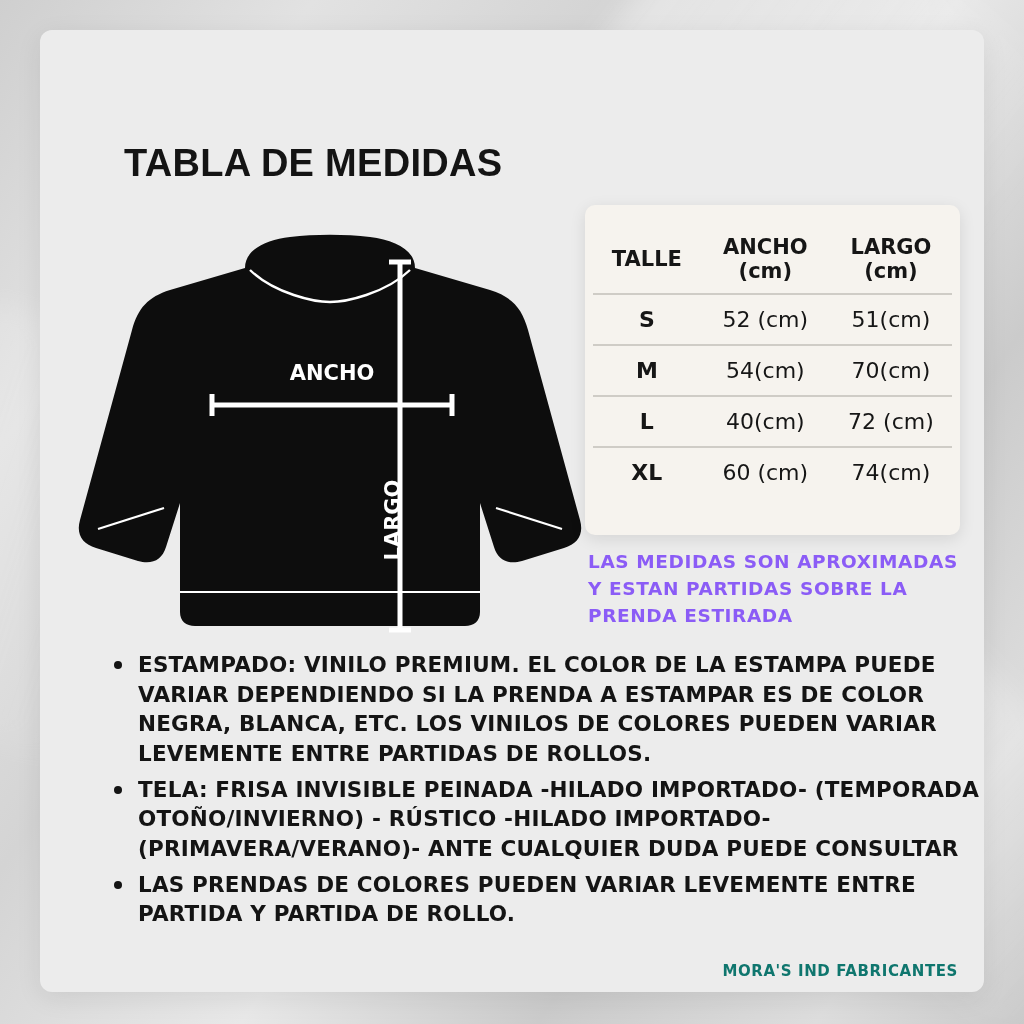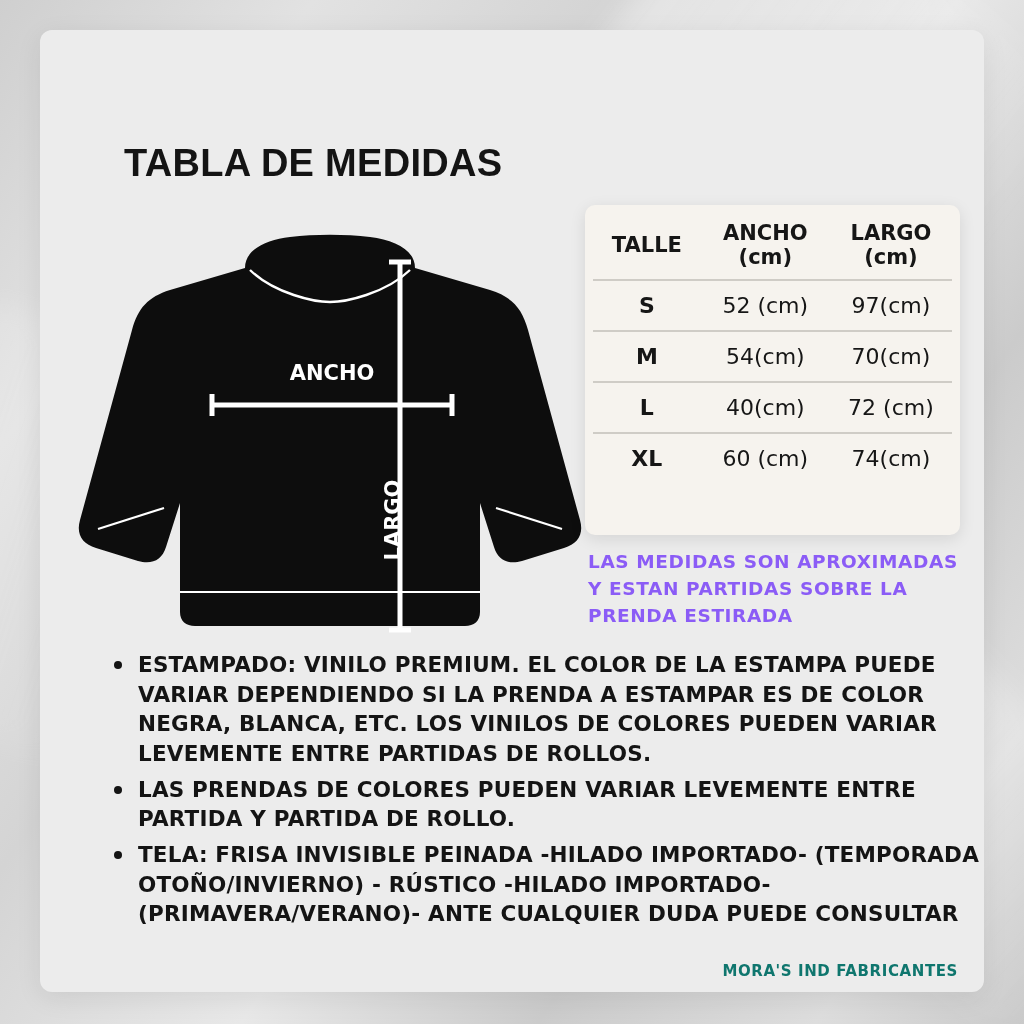--- a/index.html
+++ b/index.html
@@ -66,21 +66,21 @@
   }
 
   
   .table-card {
     position: absolute;
     left: 545px; top: 175px;
     width: 375px; height: 330px;
     background: #f6f3ee;
     border-radius: 10px;
     box-shadow: 0 4px 16px rgba(0,0,0,0.10);
-    padding: 12px 8px 8px 8px;
+    padding: 26px 8px 8px 8px;
   }
   table.sizes {
     width: 100%;
     border-collapse: collapse;
     font-family: "DejaVu Sans", sans-serif;
   }
   table.sizes th {
     font-size: 21px;
     font-weight: bold;
     color: #161616;
@@ -228,21 +228,21 @@
           <th>
             <span>LARGO</span><br>
             <span>(cm)</span>
           </th>
         </tr>
       </thead>
       <tbody>
         <tr>
           <td class="talle">S</td>
           <td>52 (cm)</td>
-          <td>97(cm)</td>
+          <td>51(cm)</td>
         </tr>
         <tr>
           <td class="talle">M</td>
           <td>54(cm)</td>
           <td>70(cm)</td>
         </tr>
         <tr>
           <td class="talle">L</td>
           <td>40(cm)</td>
           <td>72 (cm)</td>
@@ -258,19 +258,19 @@
 
   <div class="disclaimer">
     <div>LAS MEDIDAS SON APROXIMADAS</div>
     <div>Y ESTAN PARTIDAS SOBRE LA</div>
     <div>PRENDA ESTIRADA</div>
   </div>
 
   <div class="notes">
     <ul>
       <li>ESTAMPADO: VINILO PREMIUM. EL COLOR DE LA ESTAMPA PUEDE VARIAR DEPENDIENDO SI LA PRENDA A ESTAMPAR ES DE COLOR NEGRA, BLANCA, ETC. LOS VINILOS DE COLORES PUEDEN VARIAR LEVEMENTE ENTRE PARTIDAS DE ROLLOS.</li>
+      <li>TELA: FRISA INVISIBLE PEINADA -HILADO IMPORTADO- (TEMPORADA OTOÑO/INVIERNO) - RÚSTICO -HILADO IMPORTADO- (PRIMAVERA/VERANO)- ANTE CUALQUIER DUDA PUEDE CONSULTAR</li>
       <li>LAS PRENDAS DE COLORES PUEDEN VARIAR LEVEMENTE ENTRE PARTIDA Y PARTIDA DE ROLLO.</li>
-      <li>TELA: FRISA INVISIBLE PEINADA -HILADO IMPORTADO- (TEMPORADA OTOÑO/INVIERNO) - RÚSTICO -HILADO IMPORTADO- (PRIMAVERA/VERANO)- ANTE CUALQUIER DUDA PUEDE CONSULTAR</li>
     </ul>
   </div>
 
   <div class="footer">MORA'S IND FABRICANTES</div>
 </div>
 
 </body></html>

